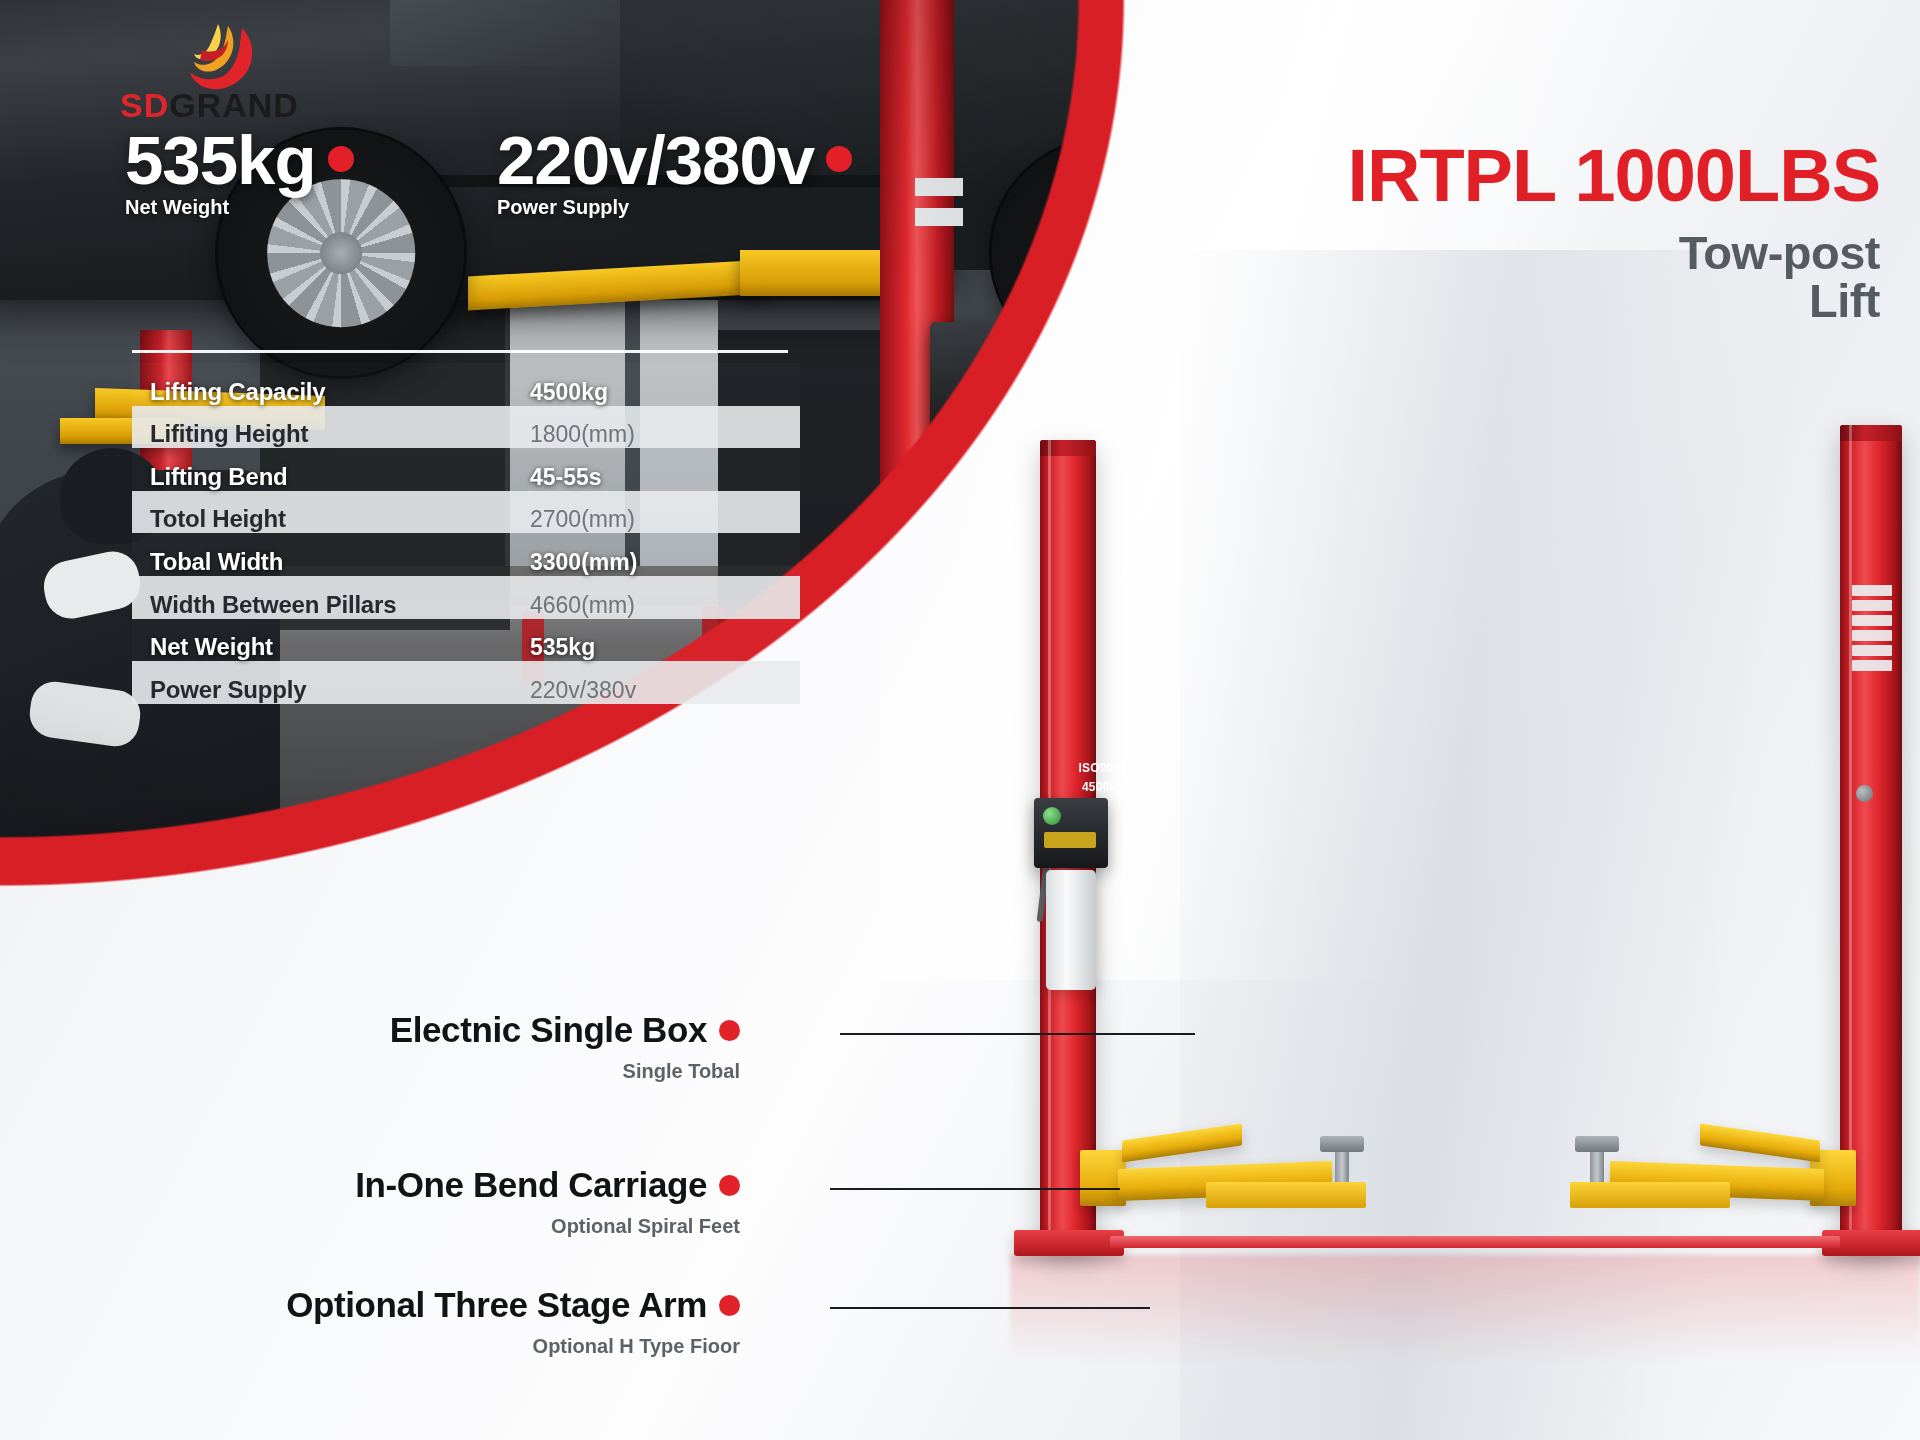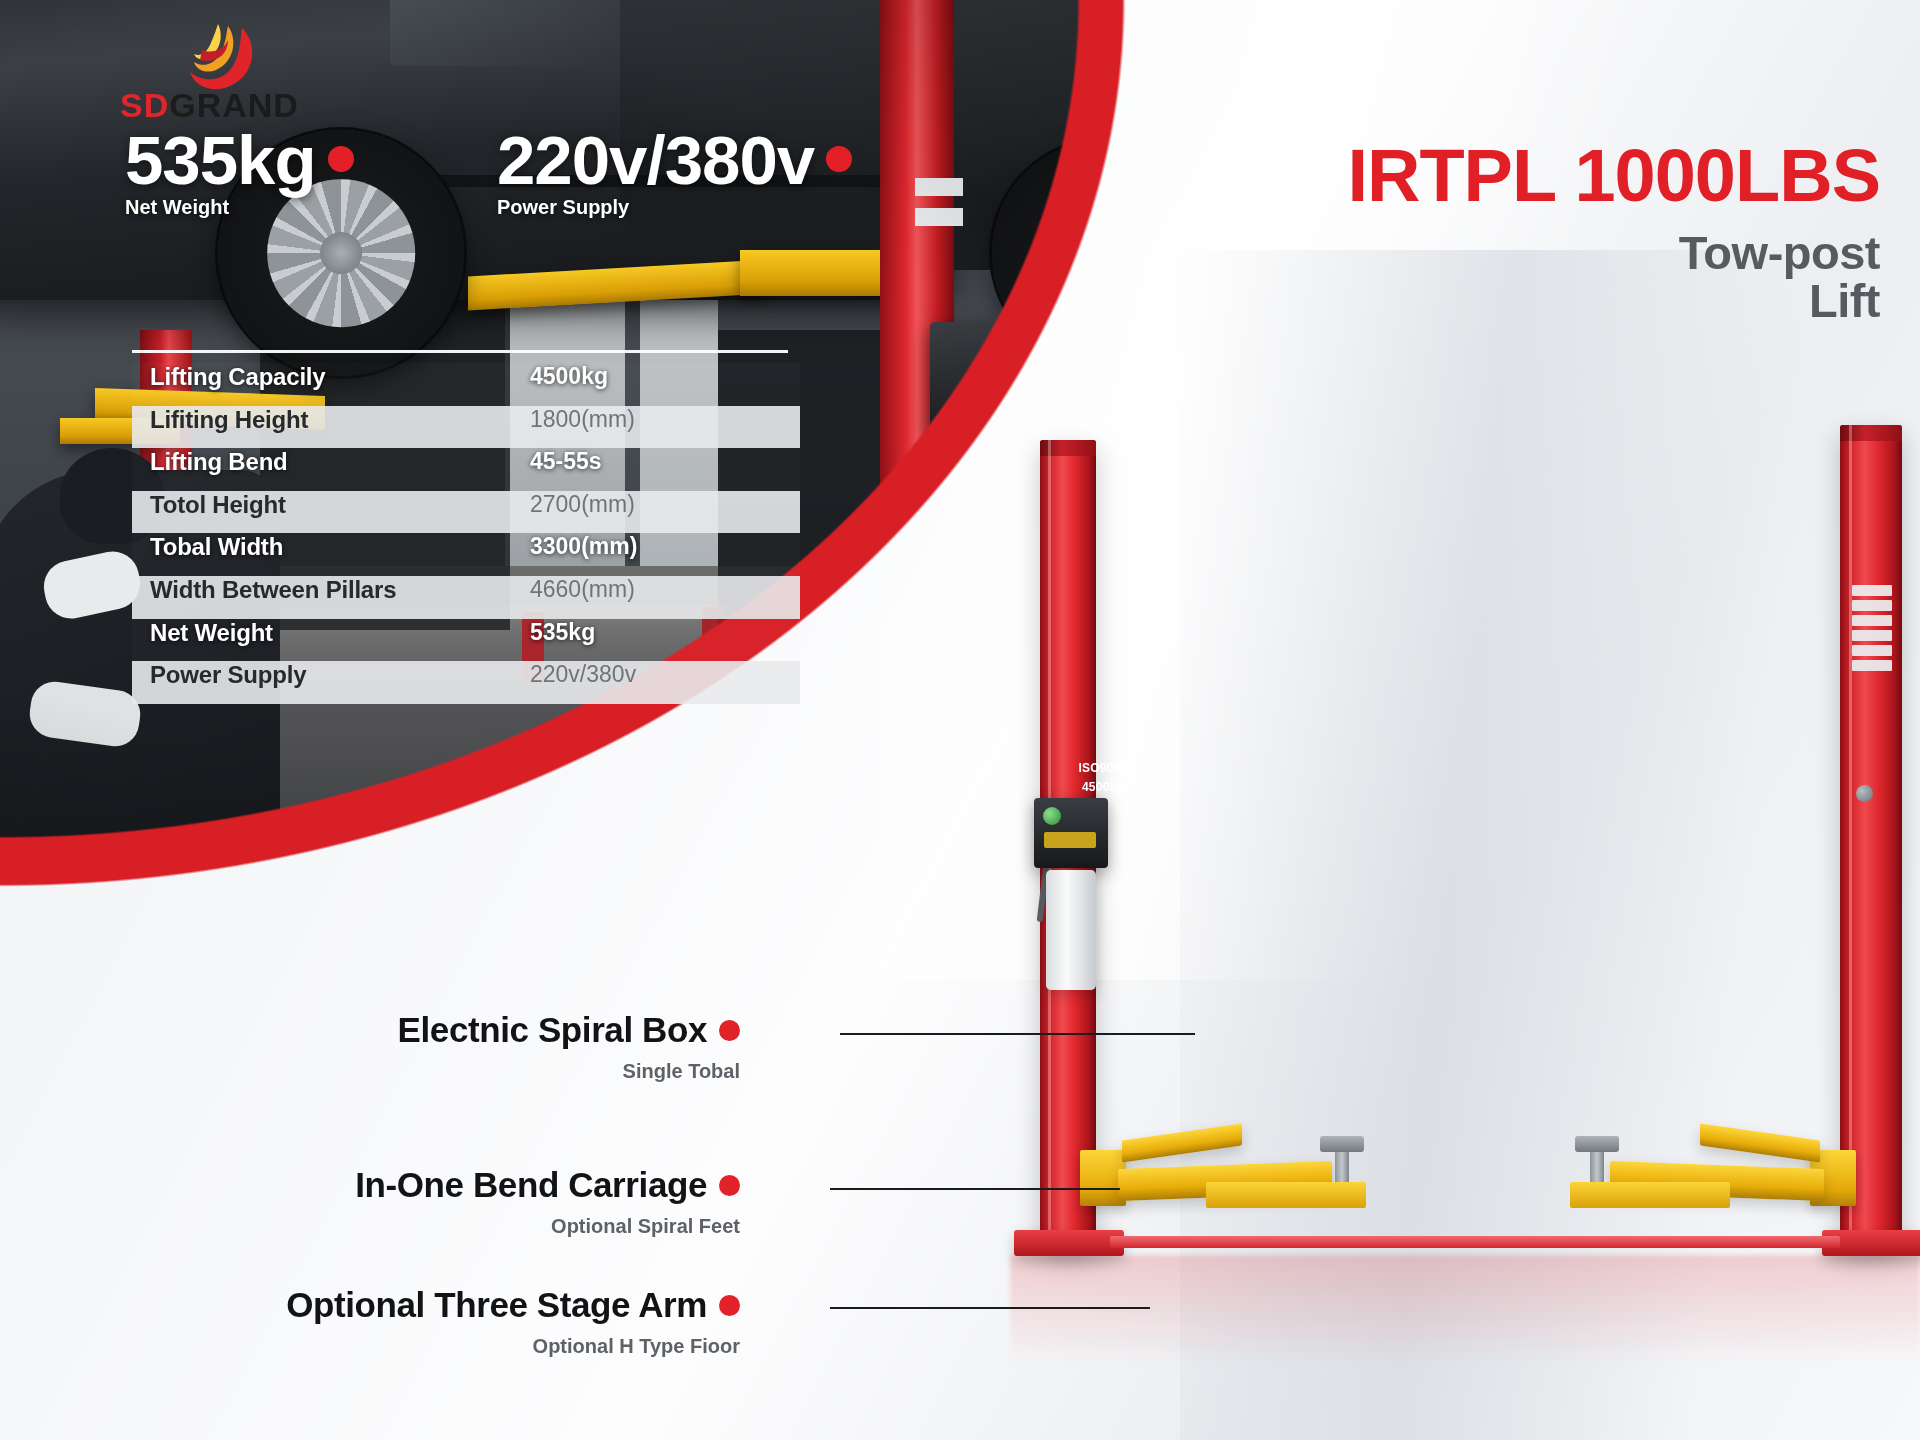--- a/index.html
+++ b/index.html
@@ -112,21 +112,21 @@
   .dot{display:inline-block;width:26px;height:26px;border-radius:50%;background:#e32027;
      vertical-align:middle;margin-left:12px;margin-bottom:14px;}
   .dot-sm{display:inline-block;width:21px;height:21px;border-radius:50%;background:#e12229;
      vertical-align:middle;margin-left:12px;margin-bottom:5px;}
 
   
   .spec{position:absolute;left:132px;top:338px;width:668px;}
   .spec-title{color:#fff;font-size:41px;font-weight:bold;letter-spacing:-.5px;
      text-shadow:0 2px 10px rgba(0,0,0,.6);}
   .spec-rule{height:3px;background:#fff;margin:12px 0 10px 0;width:656px;opacity:.95;}
-  .spec-row{display:flex;align-items:flex-start;height:42.6px;padding:0 26px 0 18px;box-sizing:border-box;}
+  .spec-row{display:flex;align-items:flex-end;height:42.6px;padding:0 26px 0 18px;box-sizing:border-box;}
   .spec-row.odd{background:rgba(255,255,255,.02);}
   .spec-row.even{background:rgba(232,234,236,.90);}
   .spec-row .k{flex:0 0 380px;font-size:24px;font-weight:bold;letter-spacing:-.2px;}
   .spec-row .v{font-size:23px;}
   .spec-row.odd .k{color:#fff;text-shadow:0 1px 5px rgba(0,0,0,.75);}
   .spec-row.odd .v{color:#fff;font-weight:bold;text-shadow:0 1px 5px rgba(0,0,0,.75);}
   .spec-row.even .k{color:#26292d;}
   .spec-row.even .v{color:#6f7479;}
 
   
@@ -377,21 +377,21 @@
       <div class="yel"></div>
     </div>
     <div class="tank"></div>
   </div>
 
   <div class="leader l1"></div>
   <div class="leader l2"></div>
   <div class="leader l3"></div>
 
   <div class="callout co1">
-    <div class="co-main"><span>Electnic Spiral Box</span><span class="dot-sm"></span></div>
+    <div class="co-main"><span>Electnic Single Box</span><span class="dot-sm"></span></div>
     <div class="co-sub">Single Tobal</div>
   </div>
   <div class="callout co2">
     <div class="co-main"><span>In-One Bend Carriage</span><span class="dot-sm"></span></div>
     <div class="co-sub">Optional Spiral Feet</div>
   </div>
   <div class="callout co3">
     <div class="co-main"><span>Optional Three Stage Arm</span><span class="dot-sm"></span></div>
     <div class="co-sub">Optional H Type Fioor</div>
   </div>

